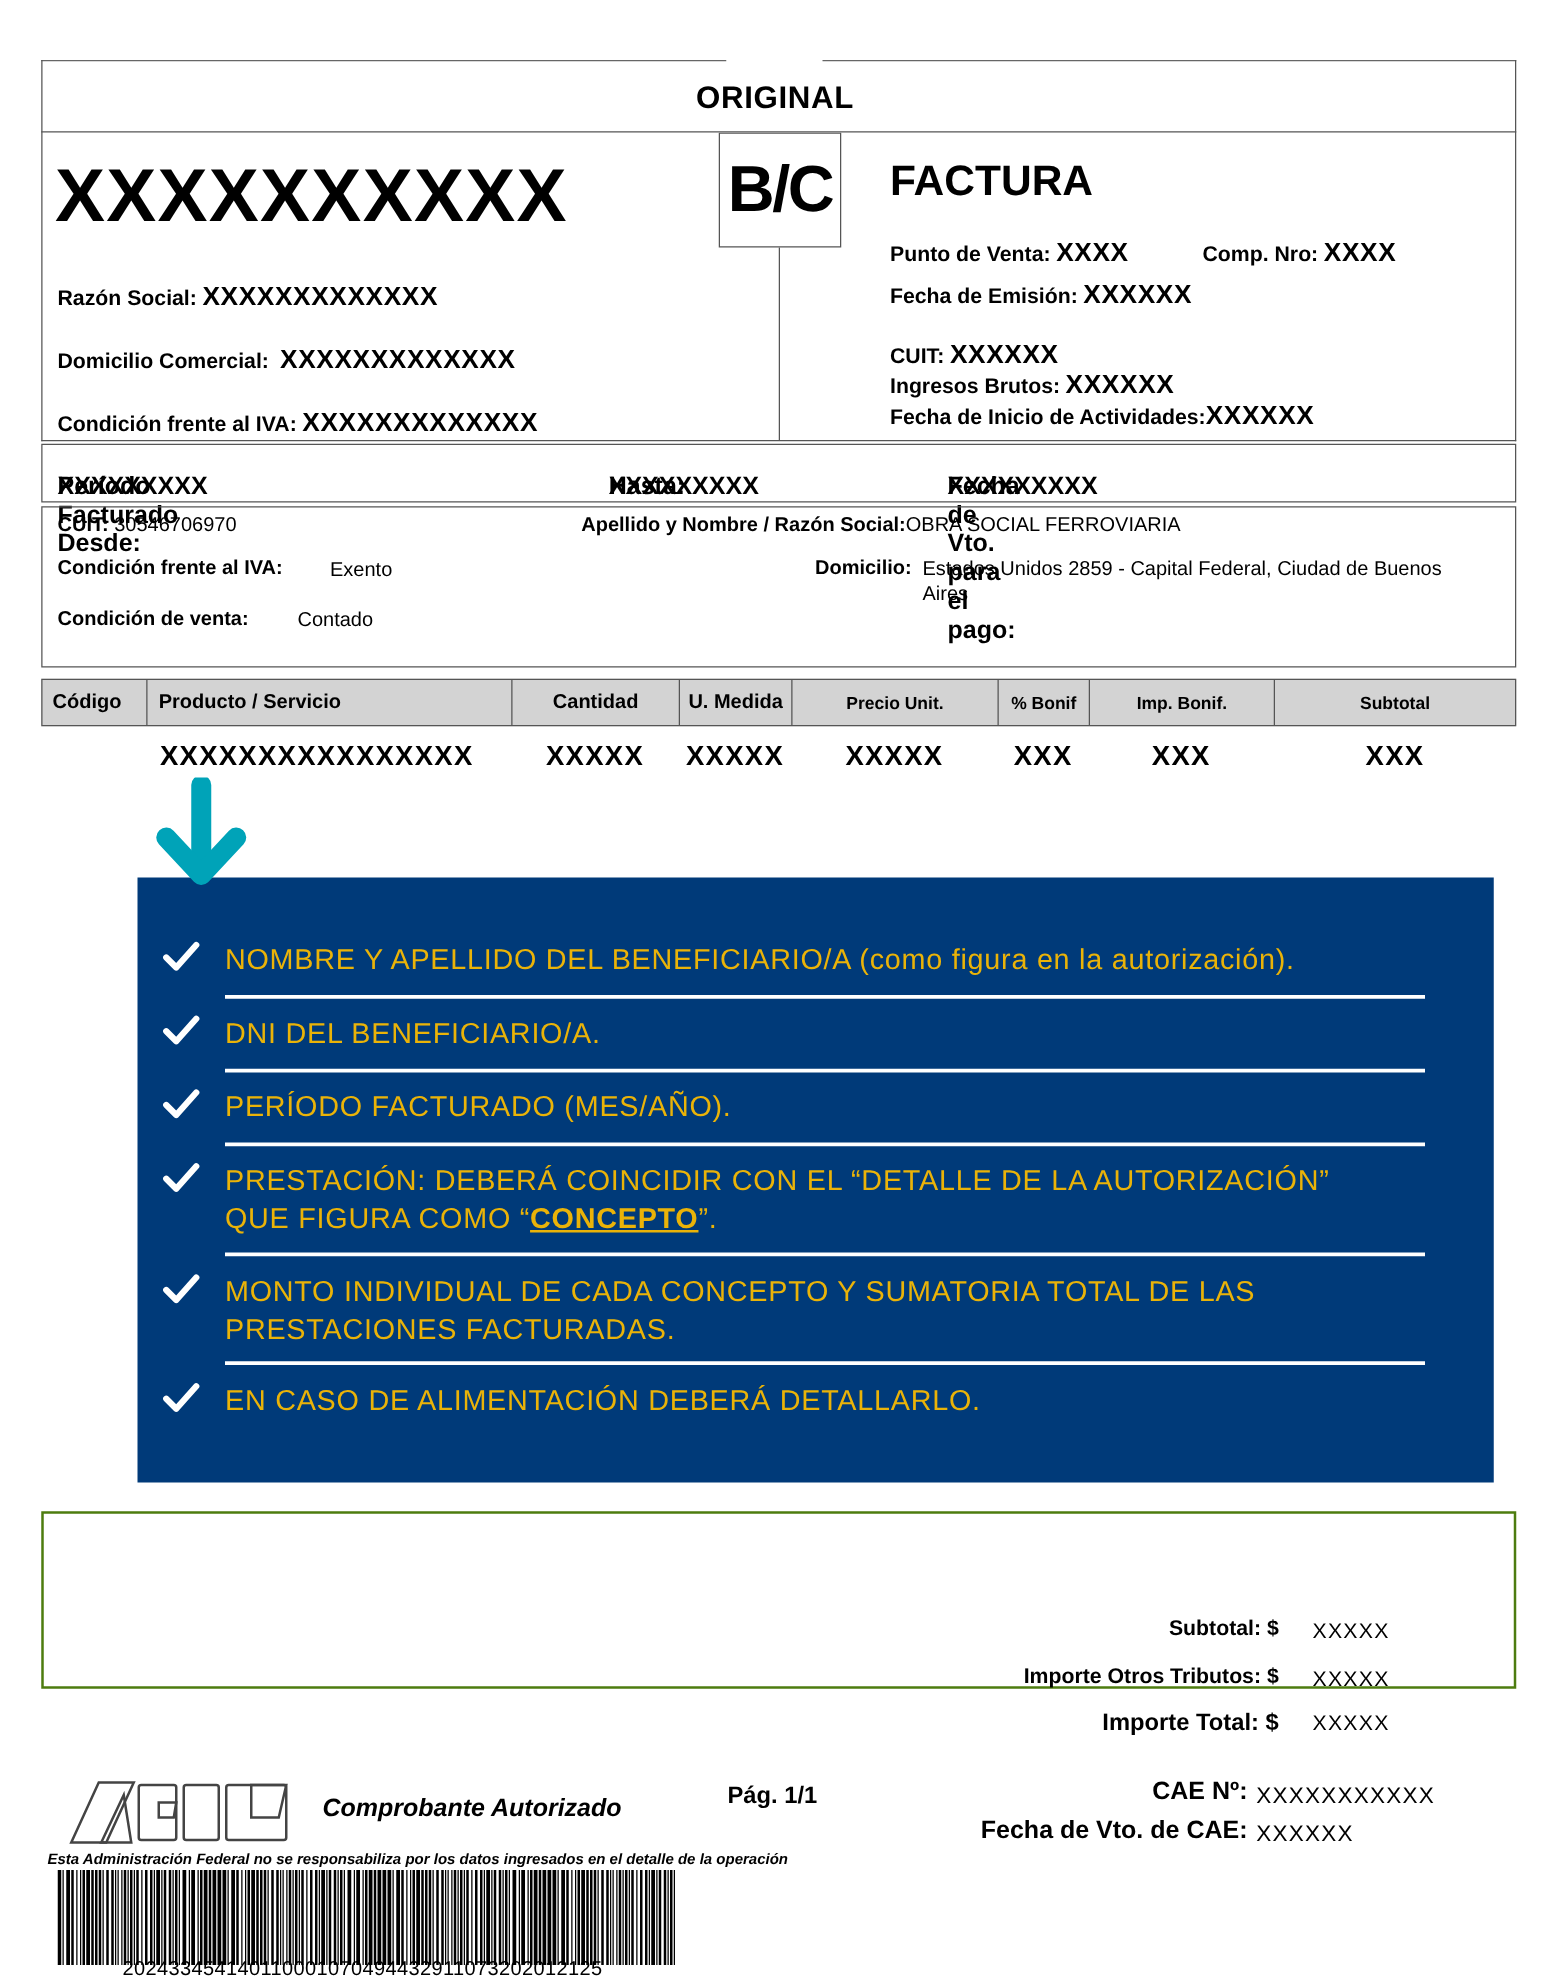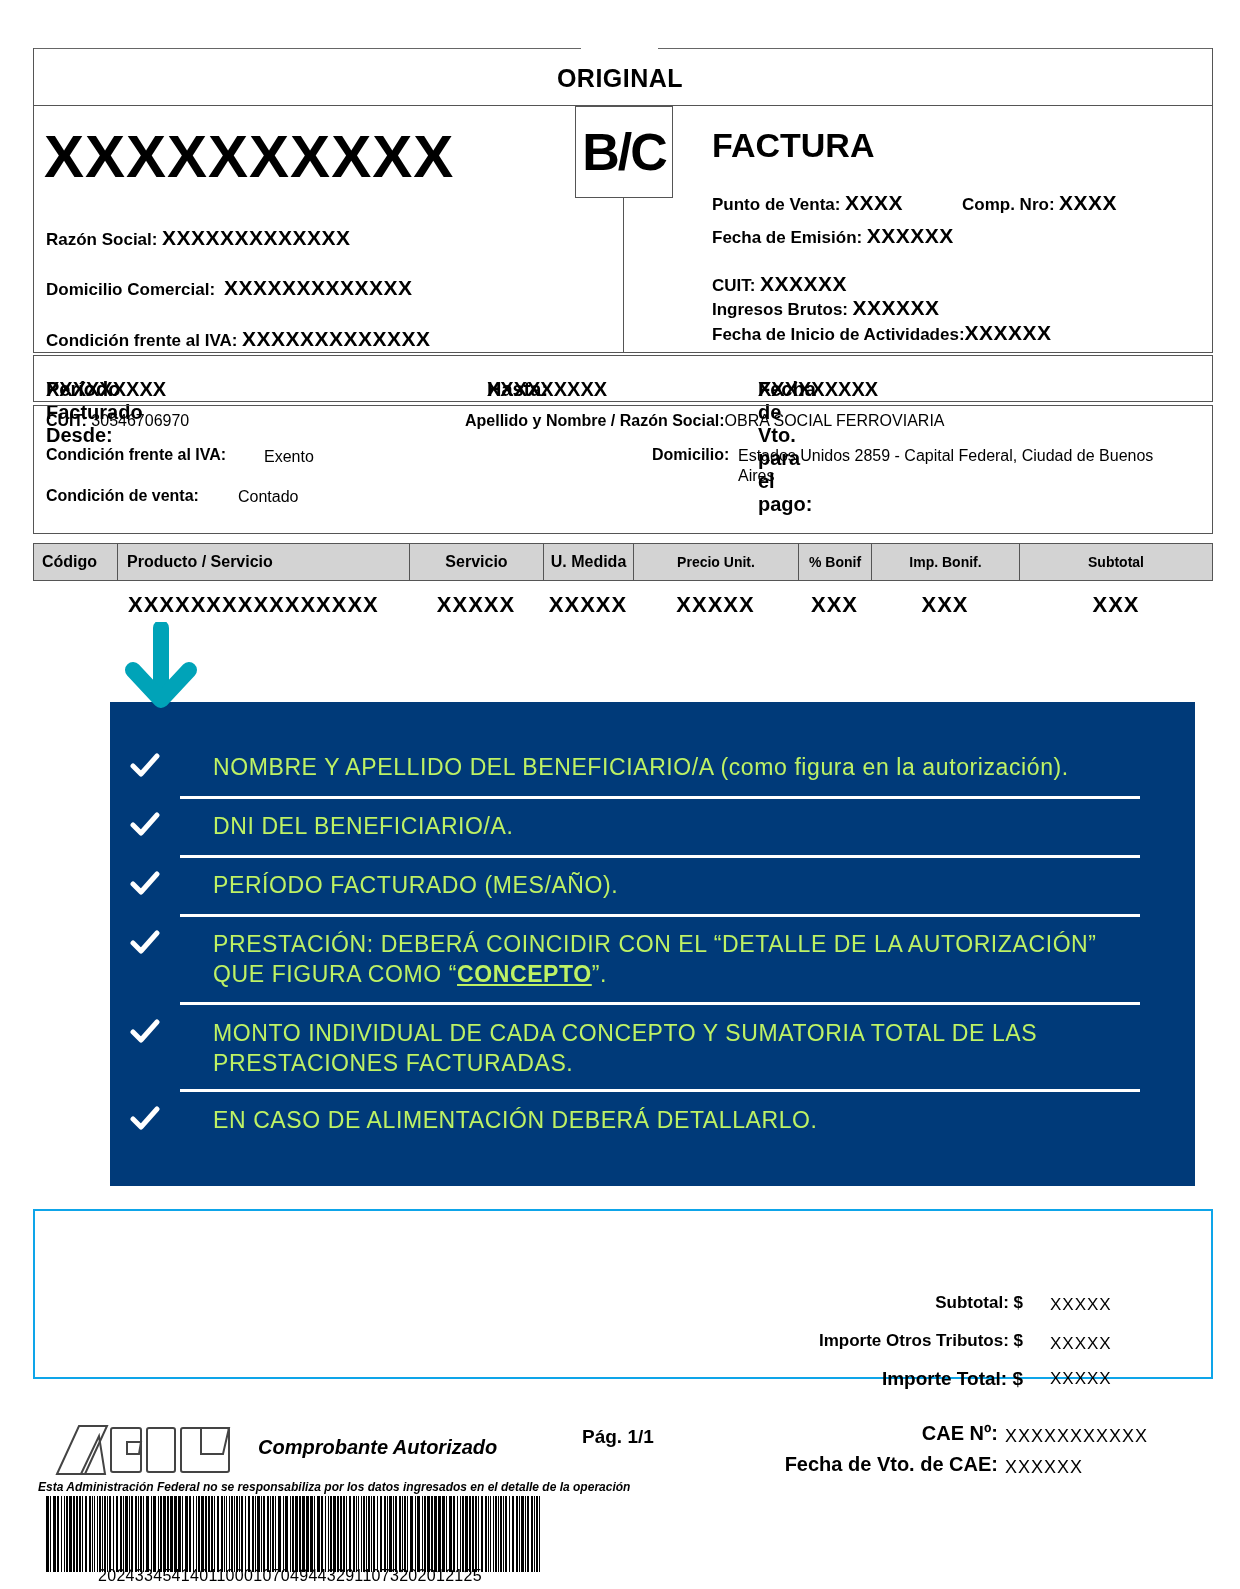--- a/index.html
+++ b/index.html
@@ -30,25 +30,25 @@
   #tbl-head { left: 33px; top: 543px; width: 1180px; height: 38px; background: #d3d3d3; border: 1.5px solid #555; display: flex; }
   #tbl-head .th { height: 100%; border-right: 1.5px solid #555; display: flex; align-items: center; font-weight: bold; }
   #tbl-head .th:last-child { border-right: none; }
   #tbl-row { left: 33px; top: 592px; width: 1180px; height: 24px; display: flex; font-size: 22px; font-weight: bold; }
   #tbl-row .td { text-align: center; letter-spacing: 1px; }
   
   #arrow { left: 123px; top: 622px; width: 76px; height: 90px; }
   
   #panel { left: 110px; top: 702px; width: 1085px; height: 484px; background: #003a79; }
   .chk { position: absolute; left: 20px; width: 30px; height: 26px; }
-  .item-text { position: absolute; left: 70px; color: #bef264; font-size: 23px; letter-spacing: 0.6px; line-height: 30px; margin-left: 33px; }
+  .item-text { position: absolute; left: 70px; color: #eab308; font-size: 23px; letter-spacing: 0.6px; line-height: 30px; }
   .item-text u { font-weight: bold; }
   .rule { position: absolute; left: 70px; width: 960px; height: 3px; background: #ffffff; }
   
-  #totals-box { left: 33px; top: 1209px; width: 1180px; height: 170px; border: 2px solid #0ea5e9; }
+  #totals-box { left: 33px; top: 1209px; width: 1180px; height: 142px; border: 2px solid #4d7c0f; }
   .tot-lbl { position: absolute; right: 188px; font-size: 17px; font-weight: bold; text-align: right; white-space: nowrap; }
   .tot-val { position: absolute; left: 1015px; font-size: 17px; letter-spacing: 1px; }
   
   #afip-logo { left: 55px; top: 1424px; width: 176px; height: 52px; }
   #comp-aut { left: 258px; top: 1436px; font-size: 20px; font-weight: bold; font-style: italic; }
   #pag { left: 582px; top: 1426px; font-size: 19px; font-weight: bold; }
   #cae-lbl { right: 242px; top: 1422px; font-size: 20px; font-weight: bold; }
   #cae-val { left: 1005px; top: 1426px; font-size: 18px; letter-spacing: 1px; }
   #caev-lbl { right: 242px; top: 1453px; font-size: 20px; font-weight: bold; }
   #caev-val { left: 1005px; top: 1457px; font-size: 18px; letter-spacing: 1px; }
@@ -143,21 +143,21 @@
   </div>
   <div class="abs" style="left:12px; top:81px;">
     <span class="cl-lbl">Condición de venta:</span>
   </div>
   <div class="abs cl-val" style="left:204px; top:82px;">Contado</div>
 </div>
 
 <div class="abs" id="tbl-head">
   <div class="th" style="width:84px; padding-left:8px; font-size:16px;">Código</div>
   <div class="th" style="width:292px; padding-left:9px; font-size:16px;">Producto / Servicio</div>
-  <div class="th" style="width:134px; justify-content:center; font-size:16px;">Servicio</div>
+  <div class="th" style="width:134px; justify-content:center; font-size:16px;">Cantidad</div>
   <div class="th" style="width:90px; justify-content:center; font-size:16px;">U. Medida</div>
   <div class="th" style="width:165px; justify-content:center; font-size:14px;">Precio Unit.</div>
   <div class="th" style="width:73px; justify-content:center; font-size:14px;">% Bonif</div>
   <div class="th" style="width:148px; justify-content:center; font-size:14px;">Imp. Bonif.</div>
   <div class="th" style="flex:1; justify-content:center; font-size:14px;">Subtotal</div>
 </div>
 <div class="abs" id="tbl-row">
   <div class="td" style="width:84px;"></div>
   <div class="td" style="width:292px; text-align:left; padding-left:11px;">XXXXXXXXXXXXXXXX</div>
   <div class="td" style="width:134px;">XXXXX</div>

